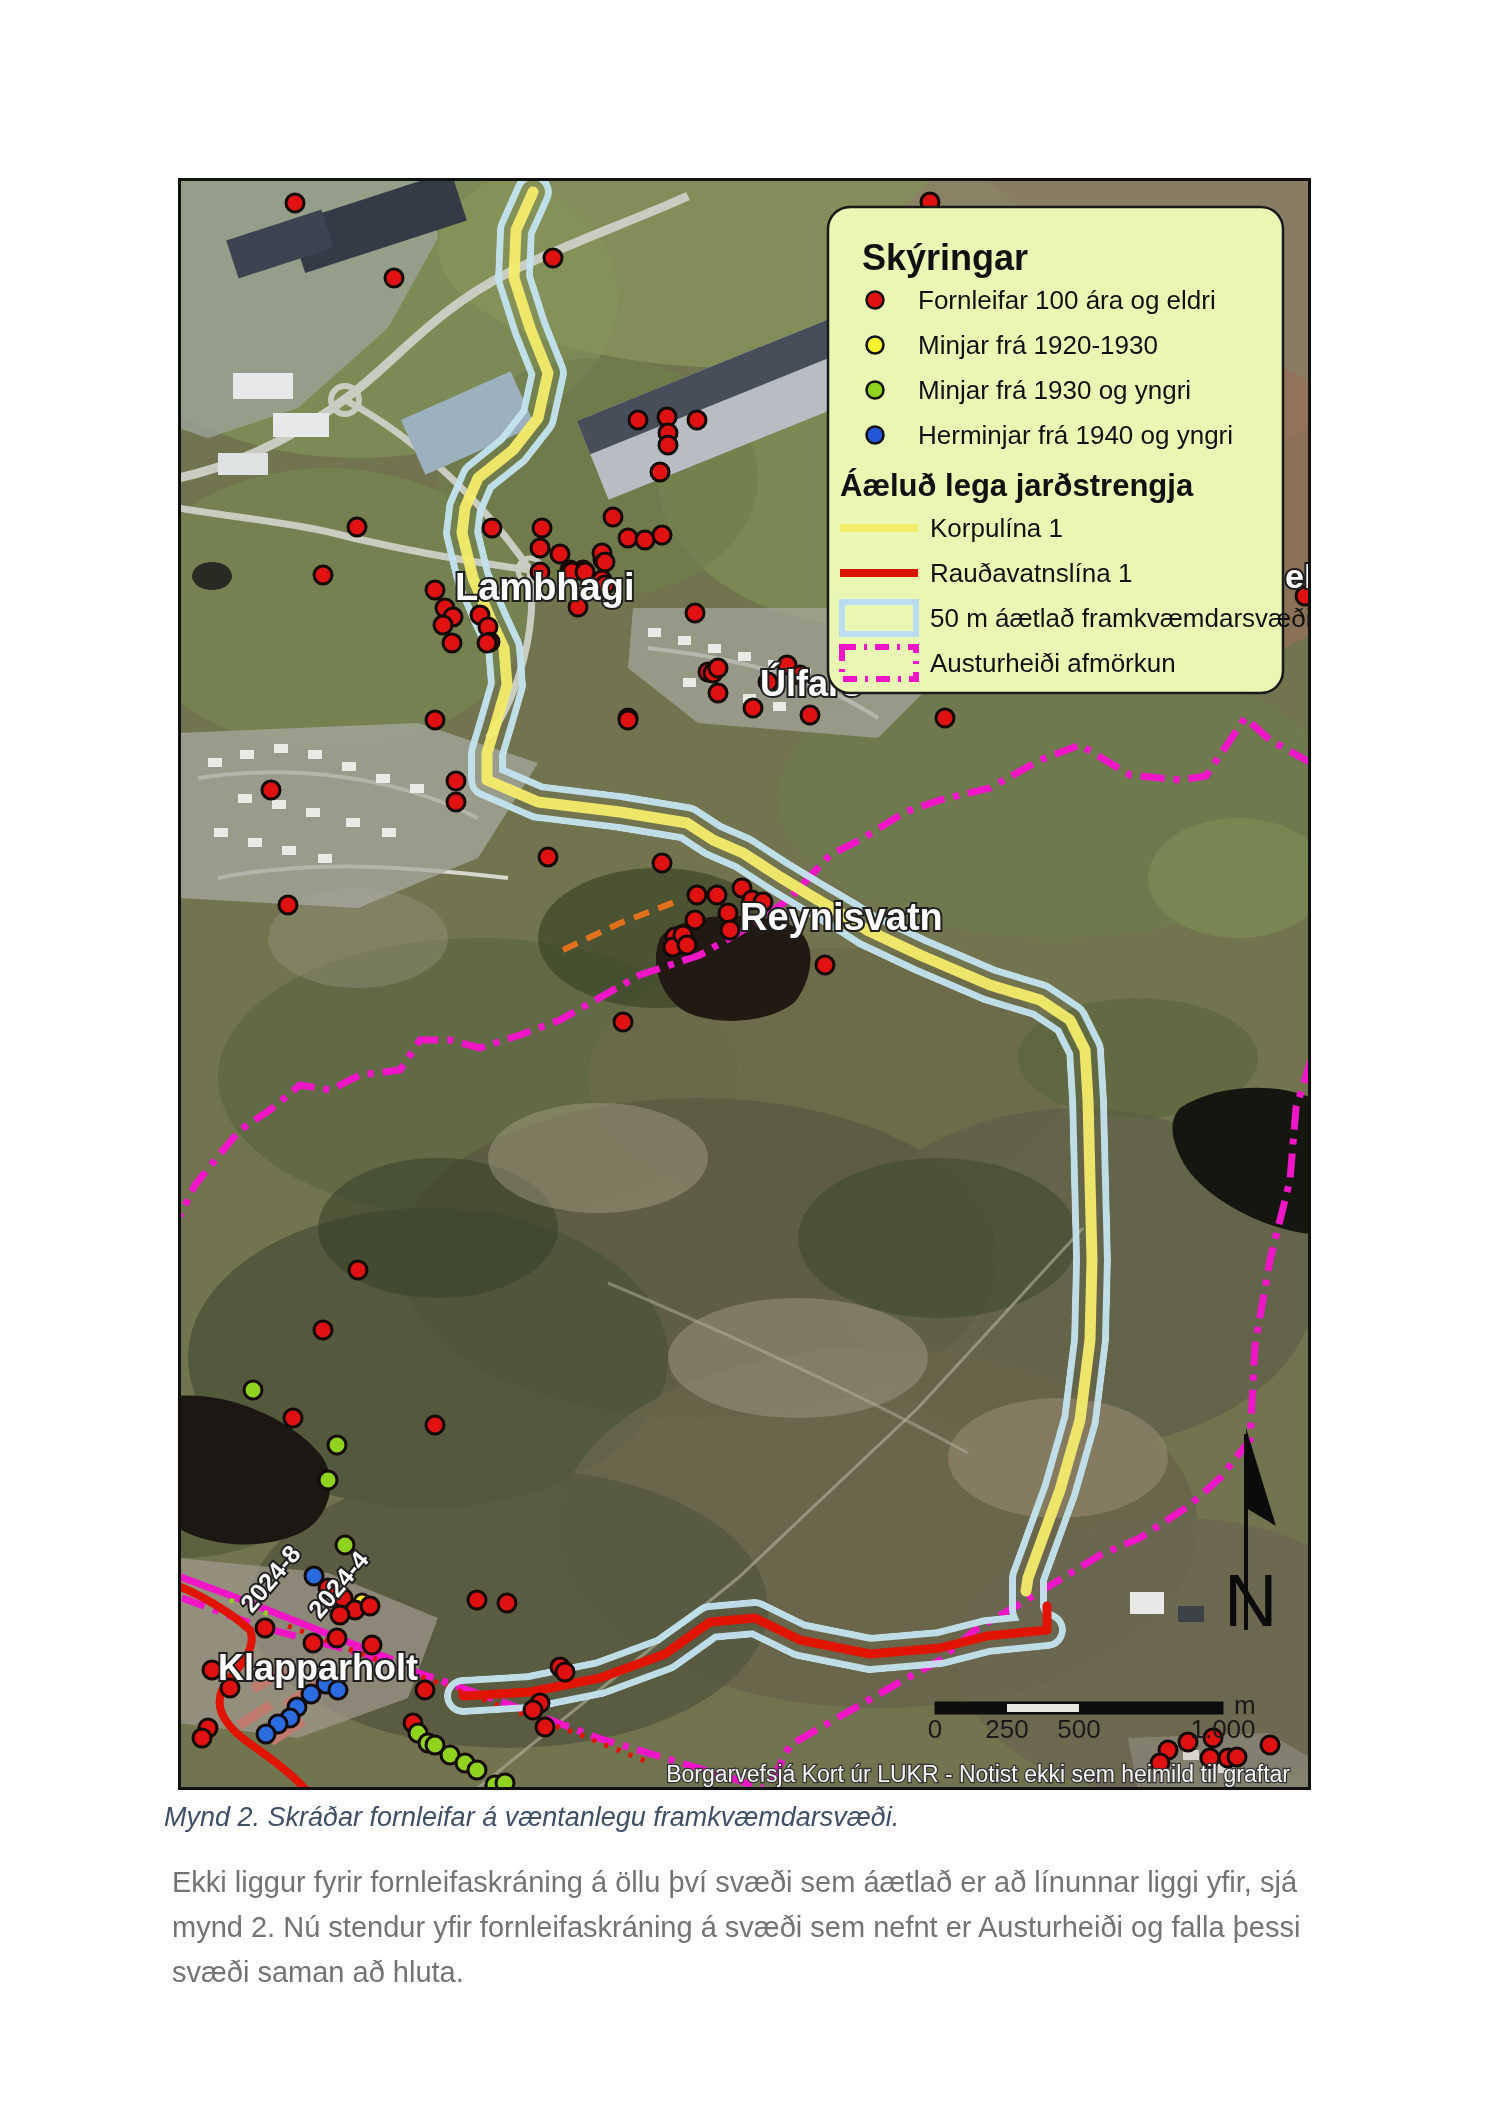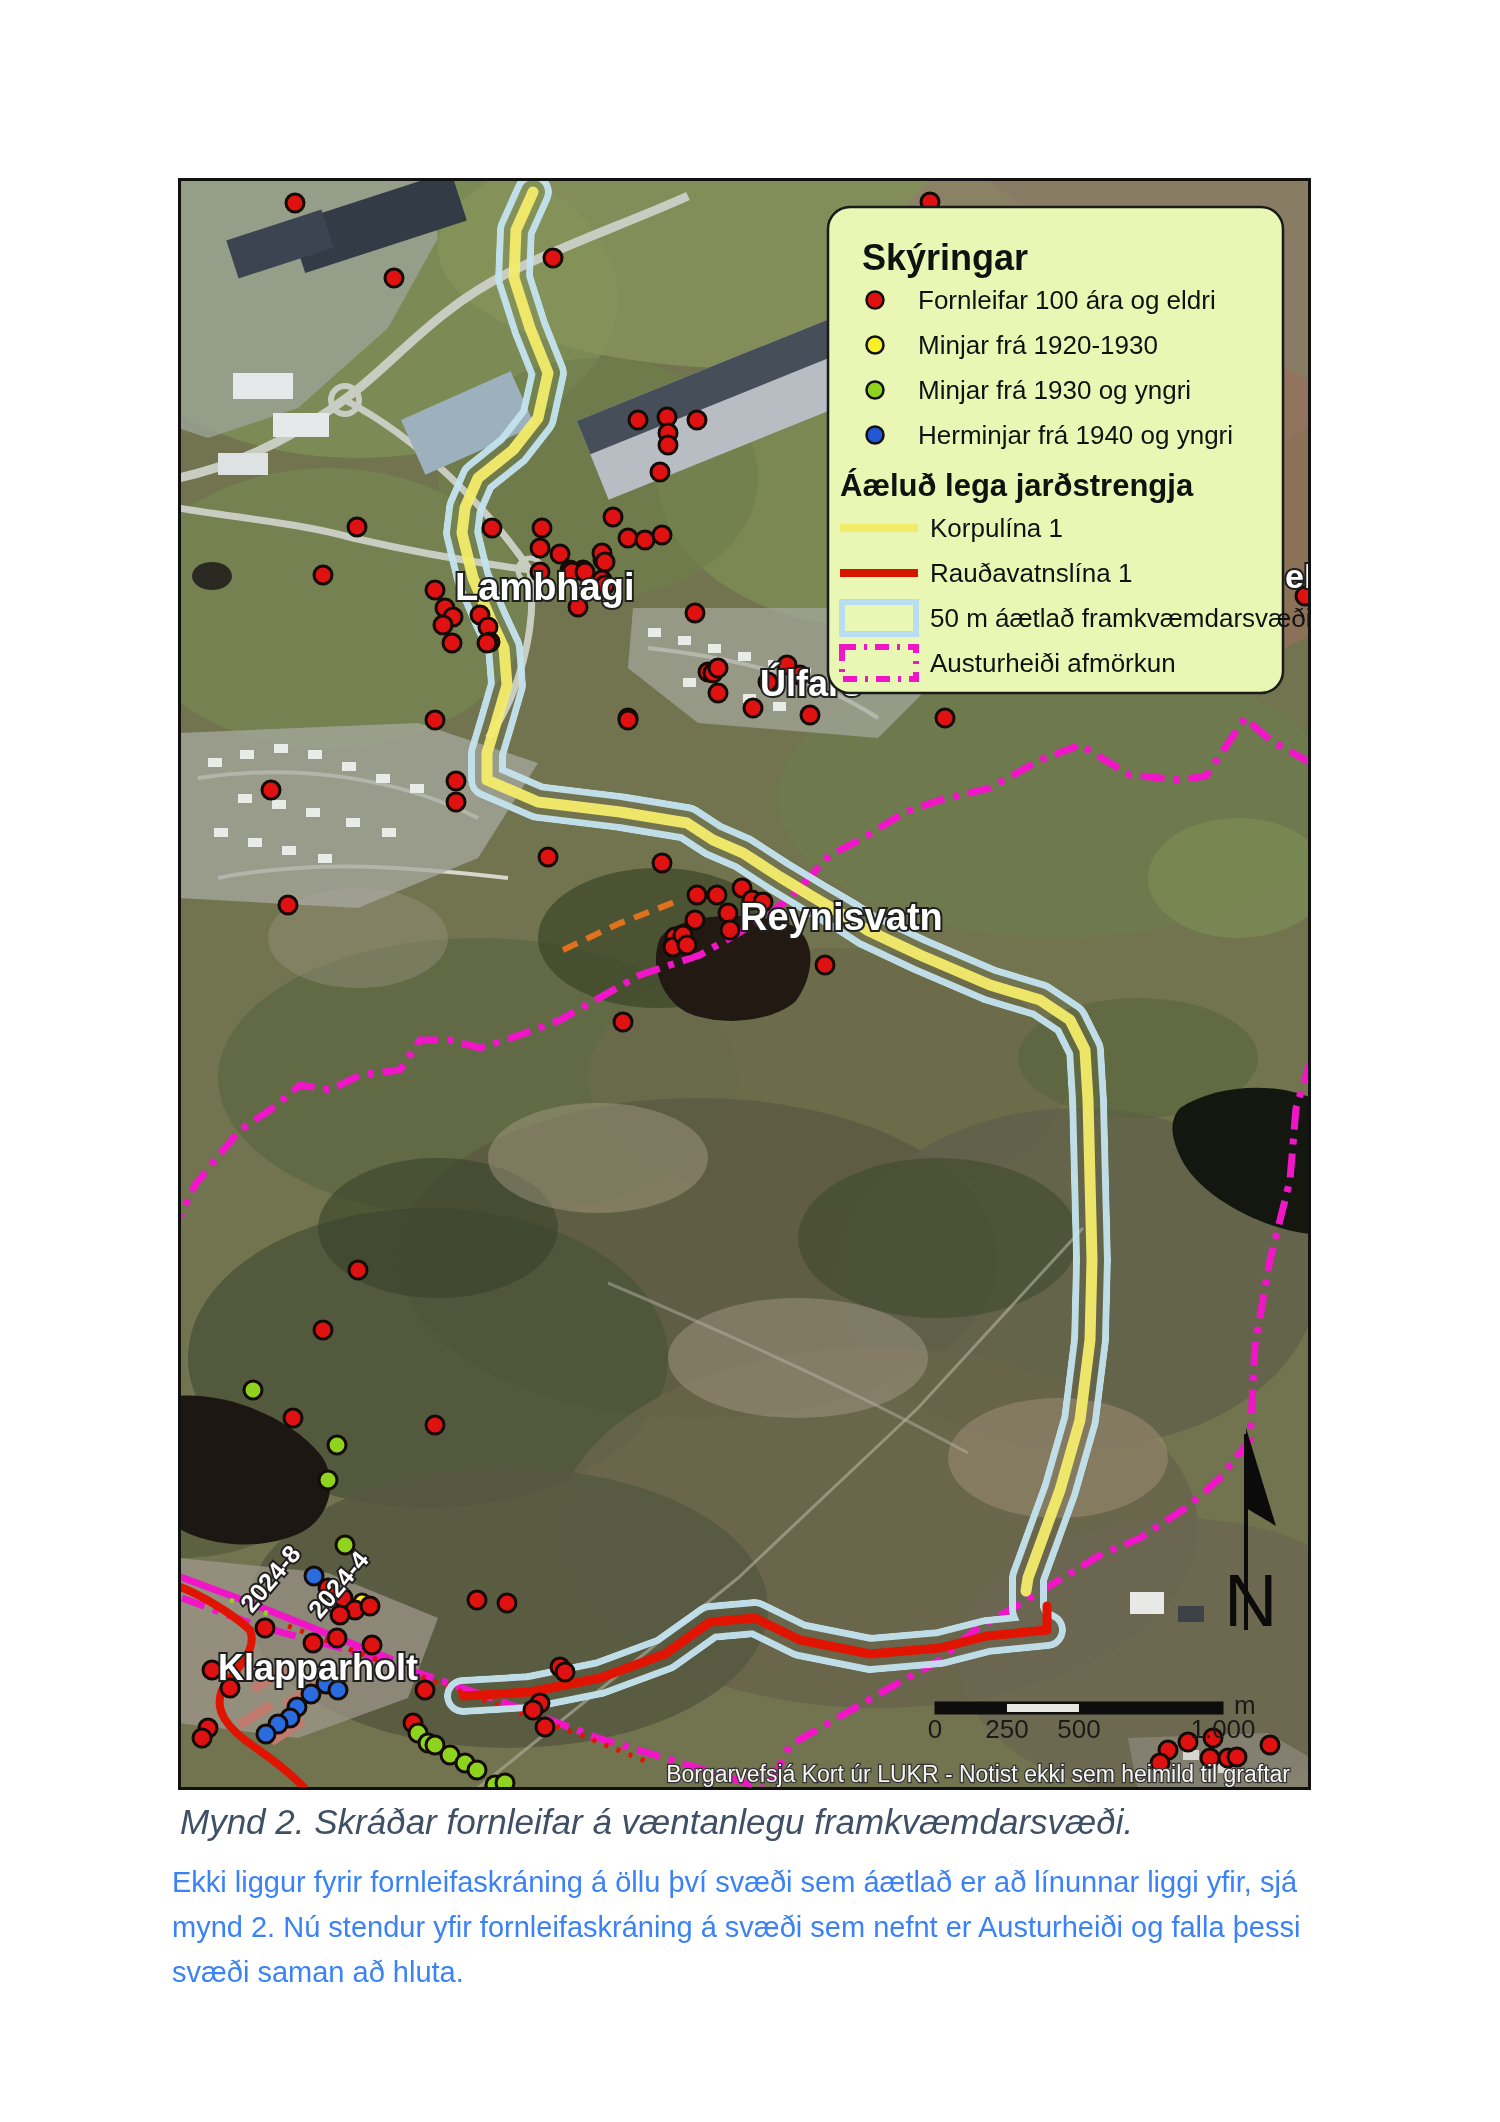--- a/index.html
+++ b/index.html
@@ -1,25 +1,25 @@
 <!DOCTYPE html>
 <html><head>
 <meta charset="utf-8">
 <style>
   html,body{margin:0;padding:0;background:#ffffff;}
   #page{position:relative;width:1500px;height:2122px;background:#ffffff;overflow:hidden;
         font-family:"Liberation Sans",sans-serif;}
   #map-wrap{position:absolute;left:178px;top:178px;width:1133px;height:1612px;}
   #map-svg{display:block;width:100%;height:100%;}
-  #caption{position:absolute;left:180px;top:1802px;width:1180px;
+  #caption{position:absolute;left:164px;top:1802px;width:1180px;
            font-family:"Liberation Sans",sans-serif;font-style:italic;
-           font-size:35px;color:#3e4f66;}
+           font-size:27px;color:#3e4f66;}
   #bodytext{position:absolute;left:172px;top:1860px;width:1175px;
             font-family:"Liberation Sans",sans-serif;font-size:29px;
-            line-height:45px;color:#3b82f6;}
+            line-height:45px;color:#737373;}
   text{font-family:"Liberation Sans",sans-serif;}
   .maplabel{fill:#ffffff;stroke:#1f1f1f;stroke-width:4px;paint-order:stroke;
             font-weight:bold;}
 </style>
 </head>
 <body>
 
 <div id="page">
 
   <div id="map-wrap">

